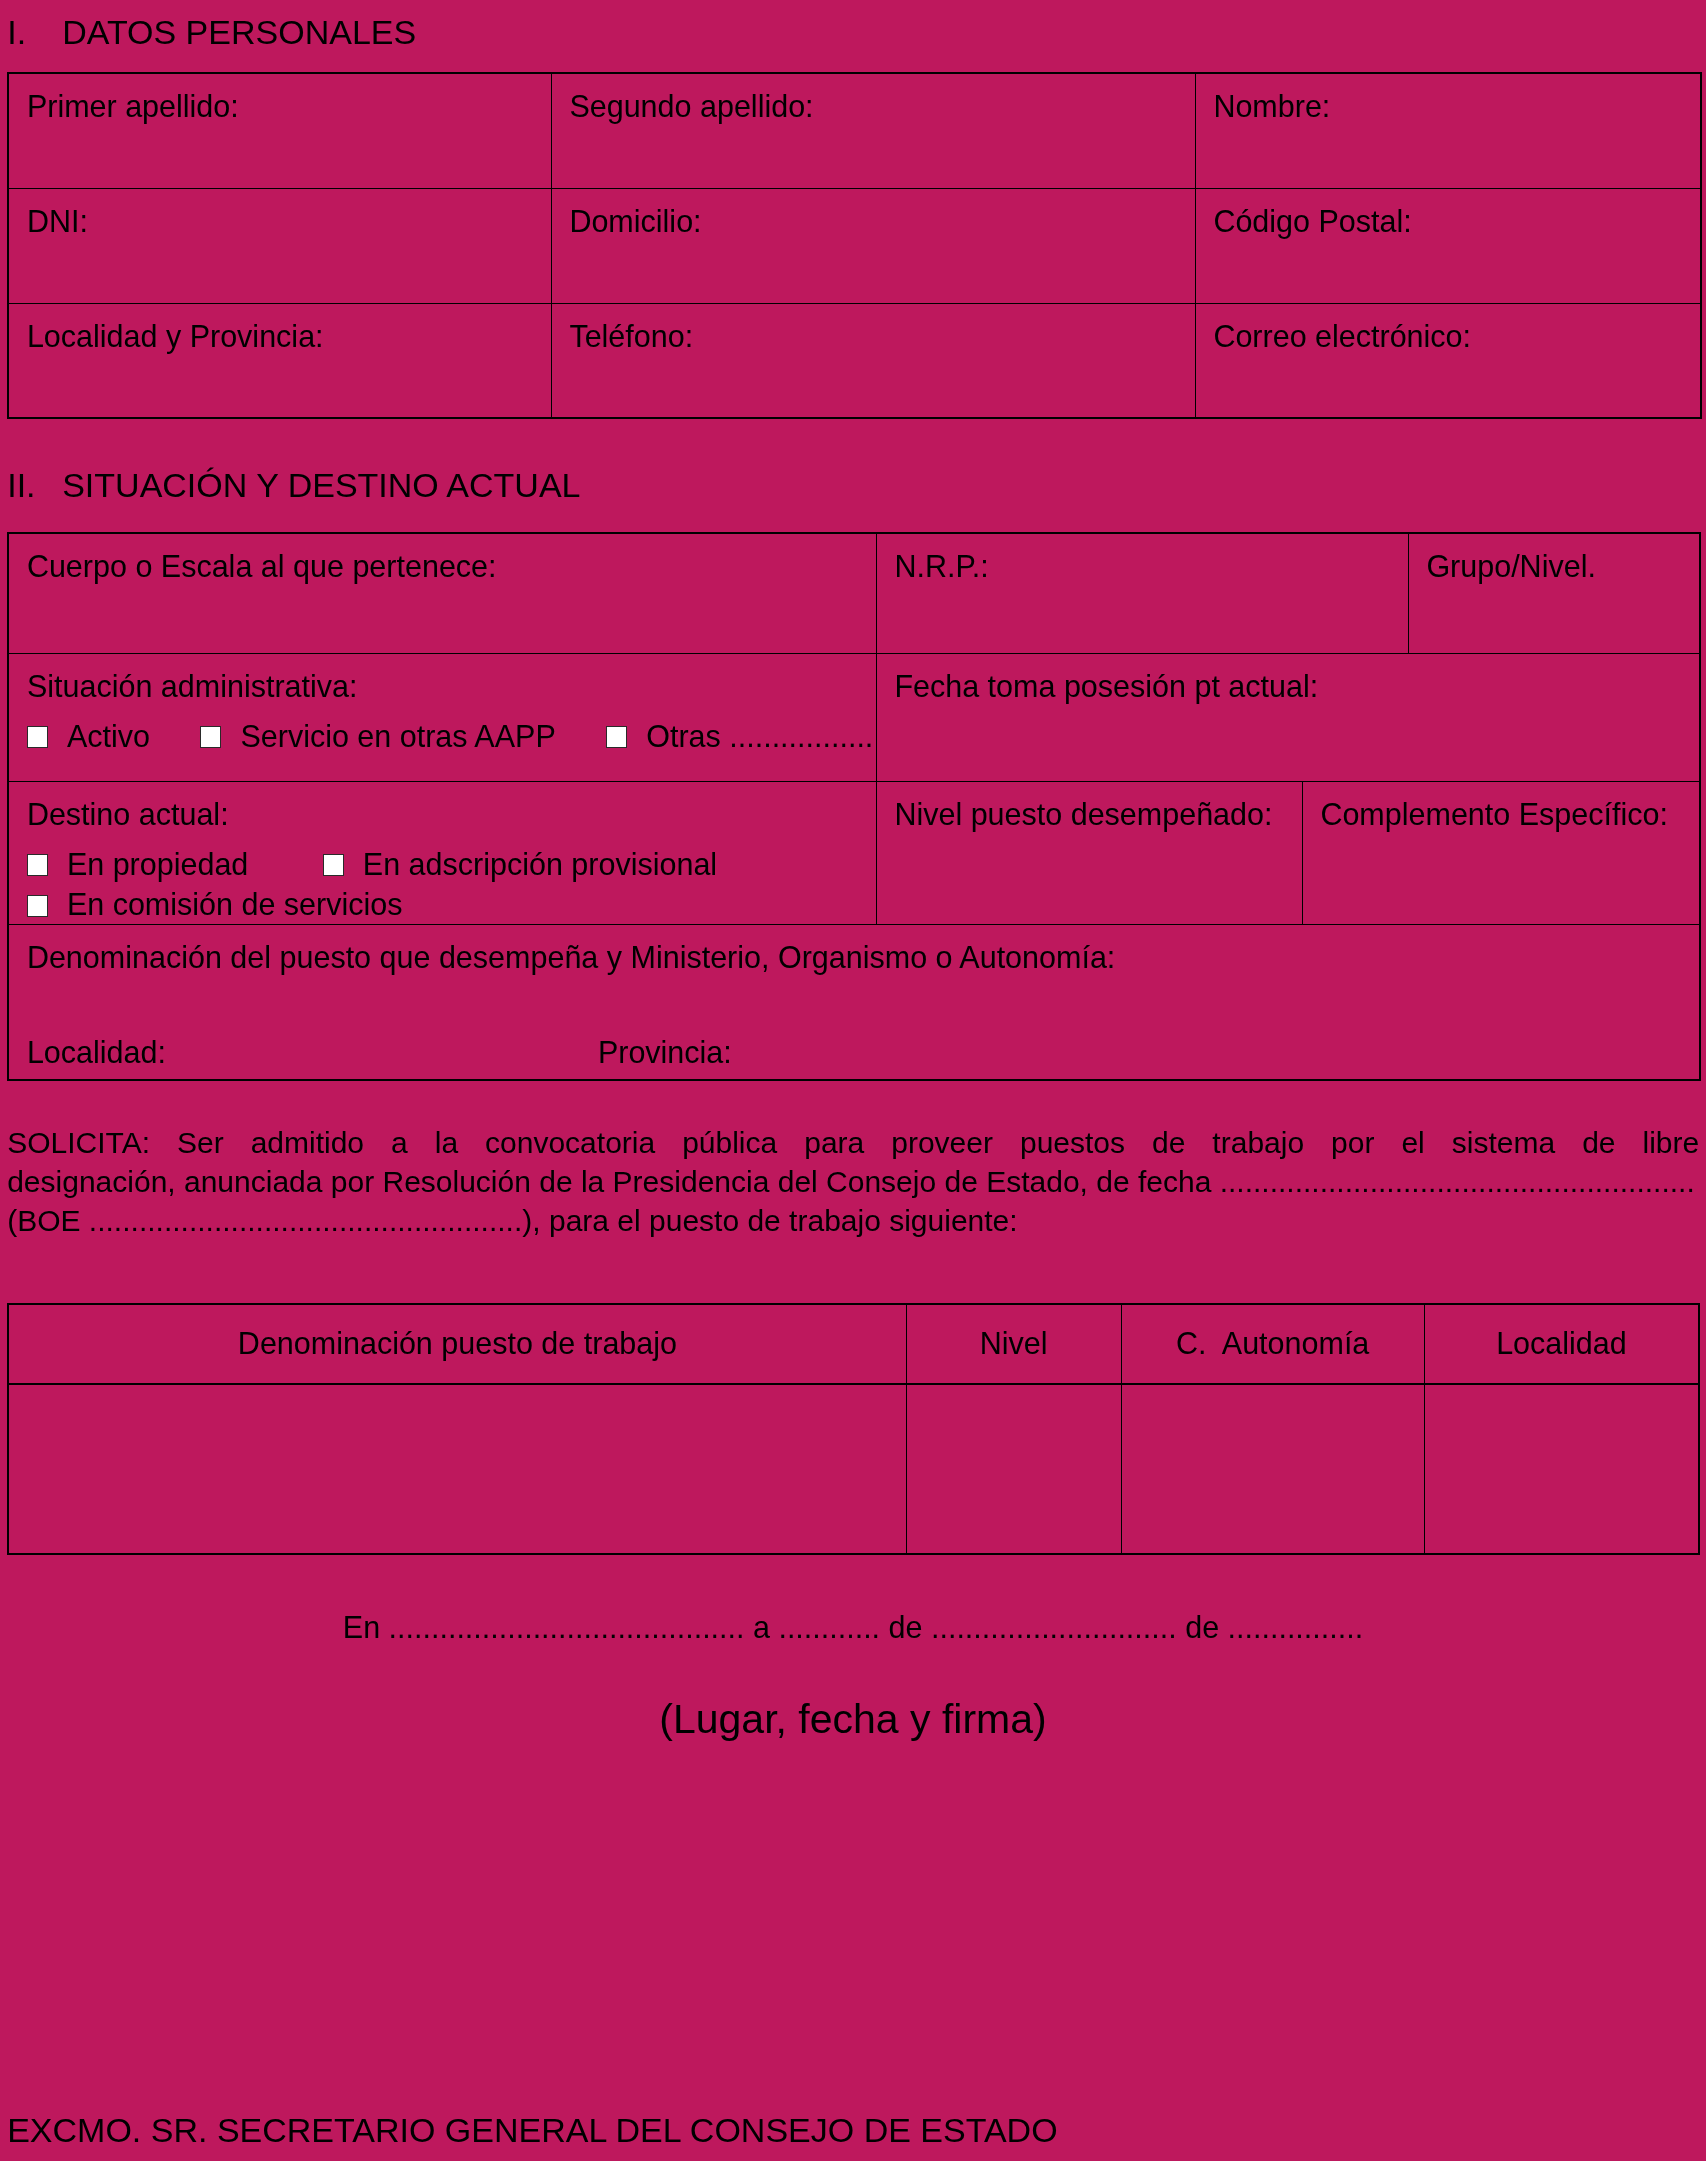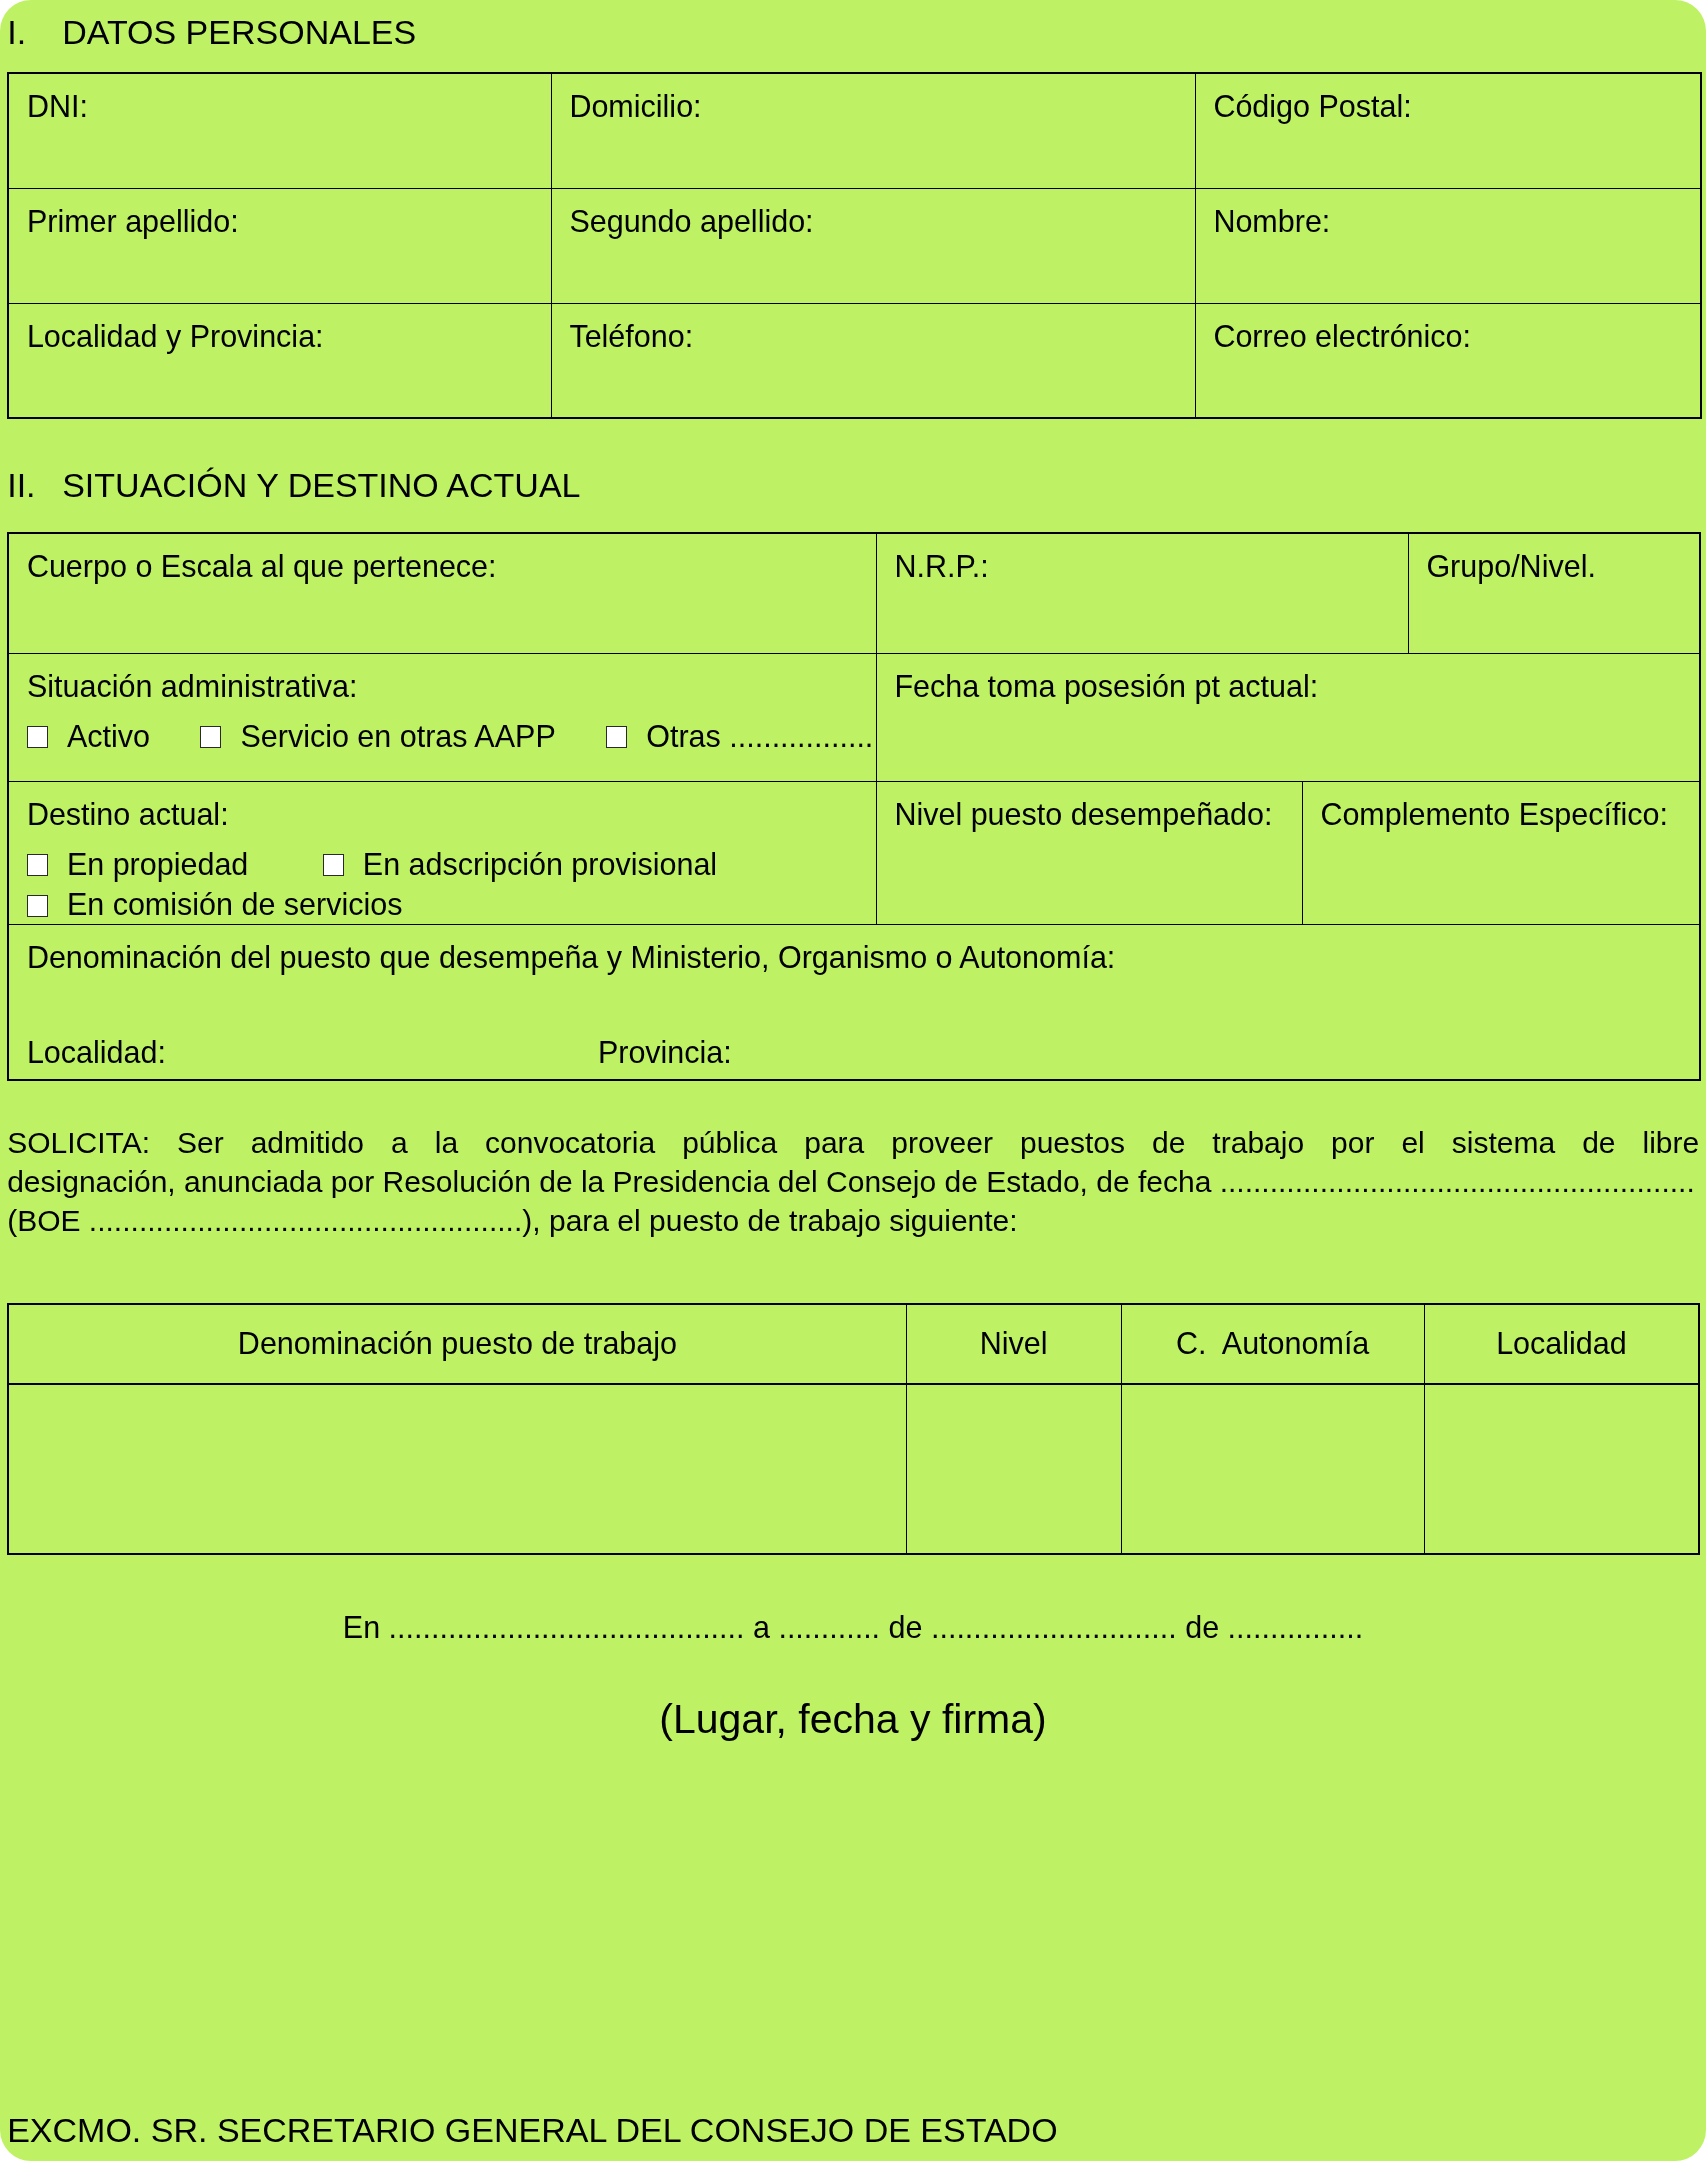--- a/index.html
+++ b/index.html
@@ -1,27 +1,26 @@
 <!DOCTYPE html>
 <html style="font-size:13px"><head>
 <meta charset="utf-8">
 <style>
   html, body { margin:0; padding:0; background:#ffffff; }
   .page {
     position: relative;
     width: 1706px;
     height: 2161px;
-    background: #bef264;
+    background: #be185d;
     color: #000000;
     font-family: "Liberation Sans", sans-serif;
     font-size: 30.5px;
     box-sizing: border-box;
     padding: 11.2px 7.2px 0 7.2px;
     overflow: hidden;
-    border-radius: 31px;
   }
   .sec-title {
     font-size: 34px;
     line-height: 42px;
     white-space: nowrap;
   }
   .sec-num { display: inline-block; width: 55px; }
   table {
     border-collapse: collapse;
     table-layout: fixed;
@@ -103,28 +102,28 @@
   </div>
 
   <table class="t1">
     <colgroup>
         <col style="width:543px">
         <col style="width:644px">
         <col style="width:506px">
       </colgroup>
     <tbody>
       <tr>
+        <td><span>Primer apellido:</span></td>
+        <td><span>Segundo apellido:</span></td>
+        <td><span>Nombre:</span></td>
+      </tr>
+      <tr>
         <td><span>DNI:</span></td>
         <td><span>Domicilio:</span></td>
         <td><span>Código Postal:</span></td>
-      </tr>
-      <tr>
-        <td><span>Primer apellido:</span></td>
-        <td><span>Segundo apellido:</span></td>
-        <td><span>Nombre:</span></td>
       </tr>
       <tr>
         <td><span>Localidad y Provincia:</span></td>
         <td><span>Teléfono:</span></td>
         <td><span>Correo electrónico:</span></td>
       </tr>
     </tbody>
   </table>
 
   <div class="sec-title sec2-title">

